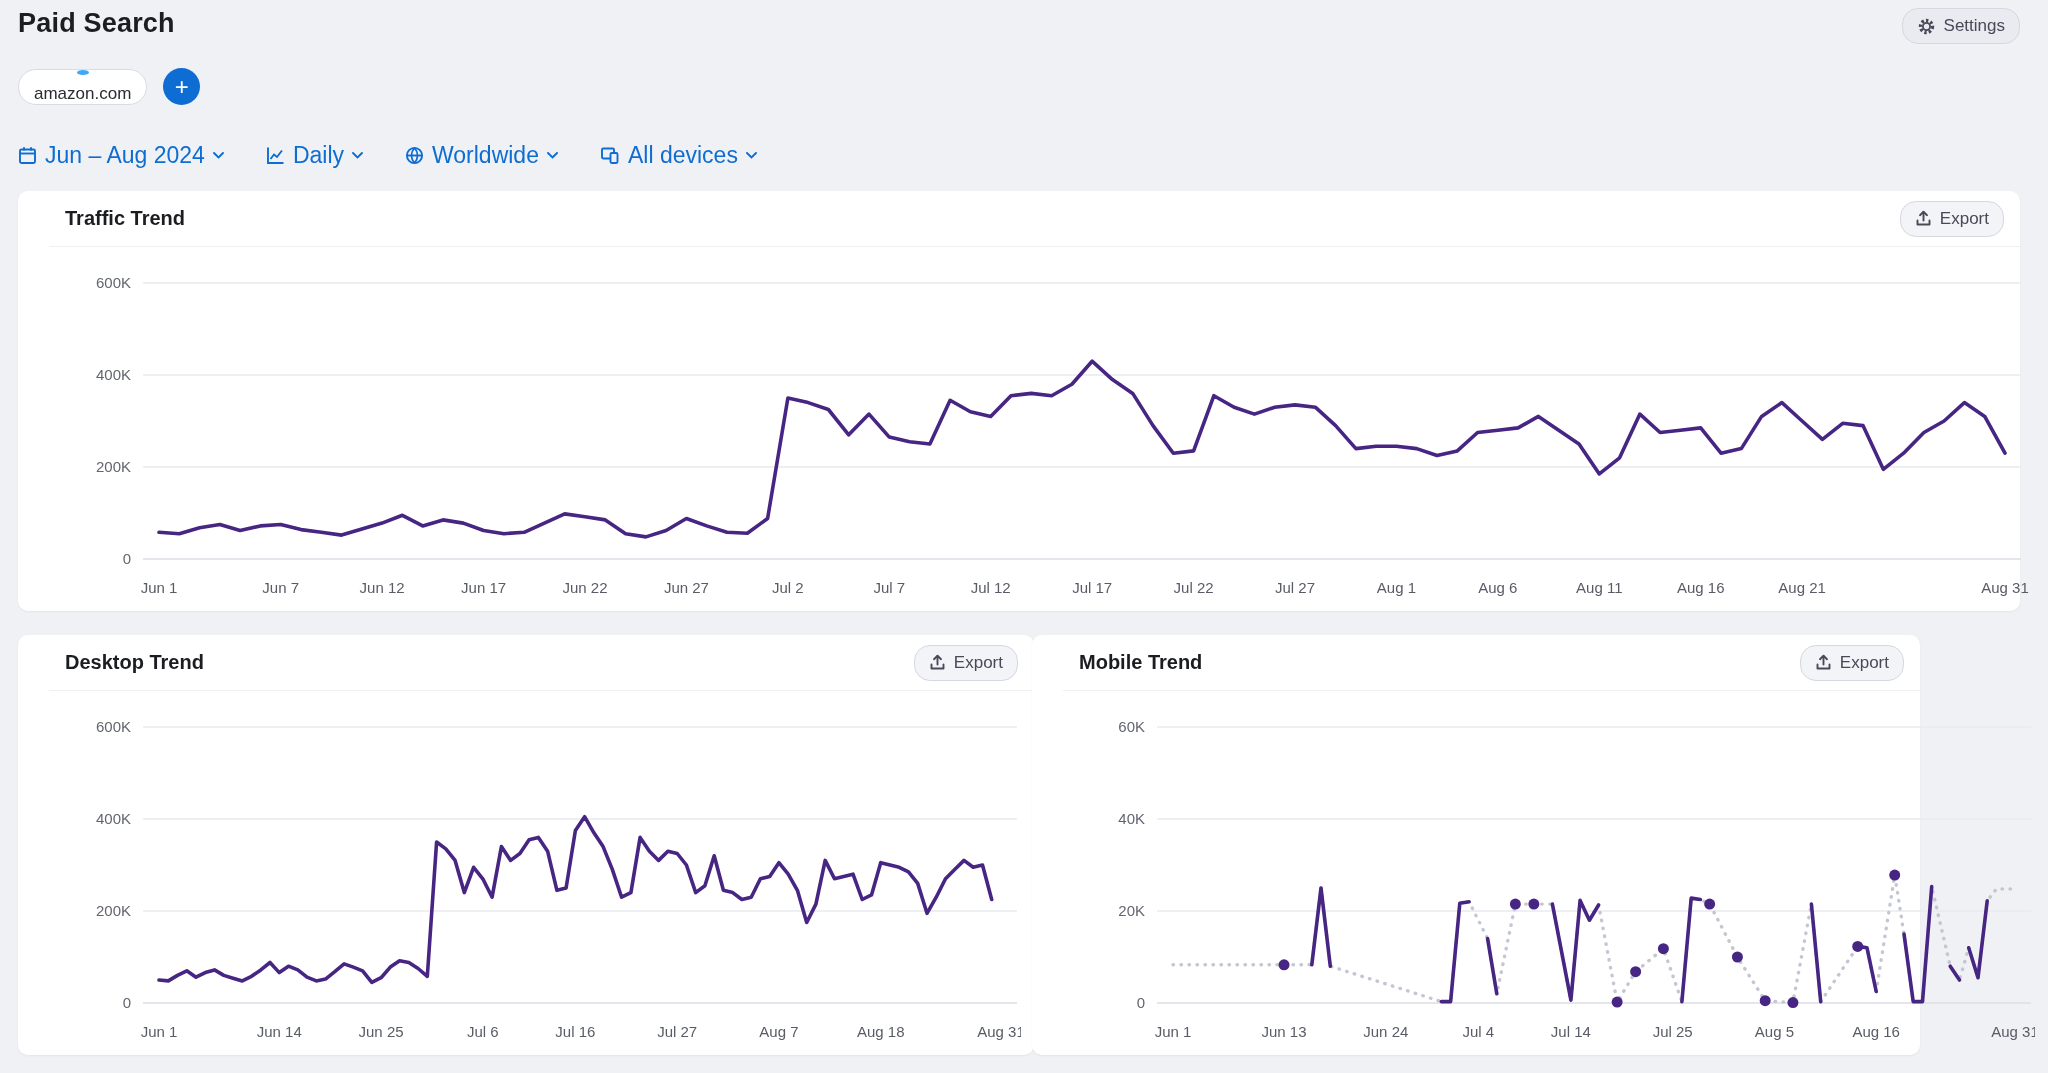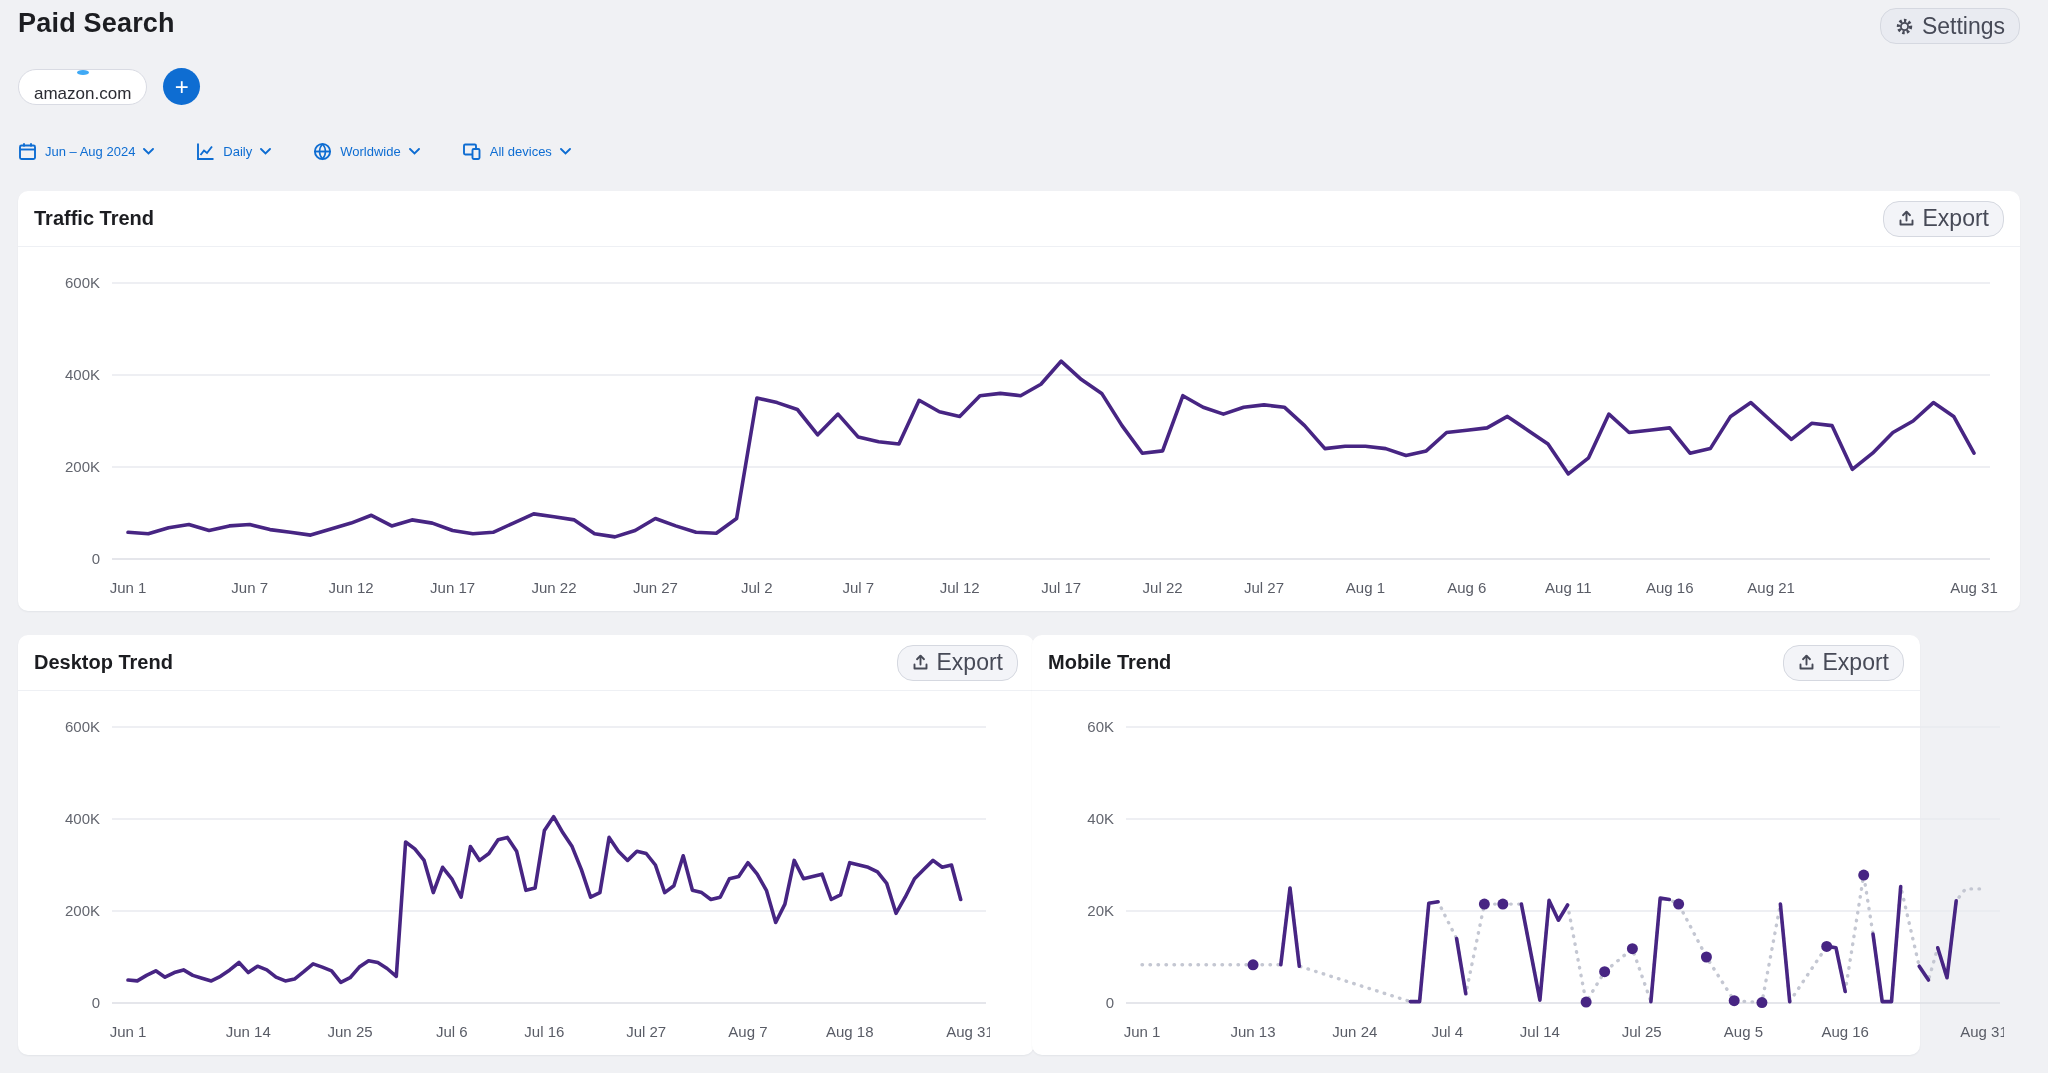--- a/index.html
+++ b/index.html
@@ -8,39 +8,39 @@
     background:#f0f1f4;
     font-family:"Liberation Sans", sans-serif;
     color:#1c1d21;
     position:relative;
     overflow:hidden;
   }
   .page-title { position:absolute; left:18px; top:8px; font-size:27px; font-weight:700; letter-spacing:.2px; }
   .btn {
     display:inline-flex; align-items:center; gap:8px;
     border:1px solid #d5d8e0; border-radius:16px;
-    font-size:23px; color:#474a57; cursor:pointer;
+    font-size:17px; color:#474a57; cursor:pointer;
     background:#f3f4f8; padding:0 14px; height:36px;
   }
   .settings-btn { position:absolute; right:28px; top:8px; background:#e9ebf1; }
   .chip-row { position:absolute; left:18px; top:68px; display:flex; align-items:center; gap:16px; }
   .chip {
     display:flex; align-items:center; gap:9px; background:#ffffff;
     border:1px solid #d9dbe3; border-radius:18px; height:36px; padding:0 15px;
     font-size:17px; color:#2b2c33; cursor:pointer;flex-direction:column;
   }
   .chip-dot { width:12px; height:12px; border-radius:50%; }
   .add-btn {
     width:37px; height:37px; border-radius:50%; border:none;
     color:#fff; font-size:24px; line-height:34px; text-align:center; cursor:pointer;
   }
   .filter-row { position:absolute; left:18px; top:142px; display:flex; align-items:center; gap:42px; }
-  .filter { display:flex; align-items:center; gap:8px; font-size:13px; font-weight:400; cursor:pointer; }
+  .filter { display:flex; align-items:center; gap:8px; font-size:23px; font-weight:400; cursor:pointer; }
   .filter svg { display:block; }
-  .card { position:absolute; background:#fff; border-radius:10px; box-shadow:0 1px 2px rgba(24,28,45,.06); }
+  .card { position:absolute; background:#fff; border-radius:10px; box-shadow:0 1px 2px rgba(24,28,45,.06);padding-left:31px; }
   .card-header {
     height:56px; display:flex; align-items:center; justify-content:space-between;
     padding:0 16px; border-bottom:1px solid #eef0f4;
   }
   .card-title { font-size:20px; font-weight:700; color:#1c1d21; }
   .chart-box { padding:2px 16px 0 16px; }
   #traffic-card { left:18px; top:191px; width:2002px; height:420px; }
   #desktop-card { left:18px; top:635px; width:1016px; height:420px; }
   #mobile-card  { left:1032px; top:635px; width:888px; height:420px; }
   svg text { font-family:"Liberation Sans", sans-serif; }

